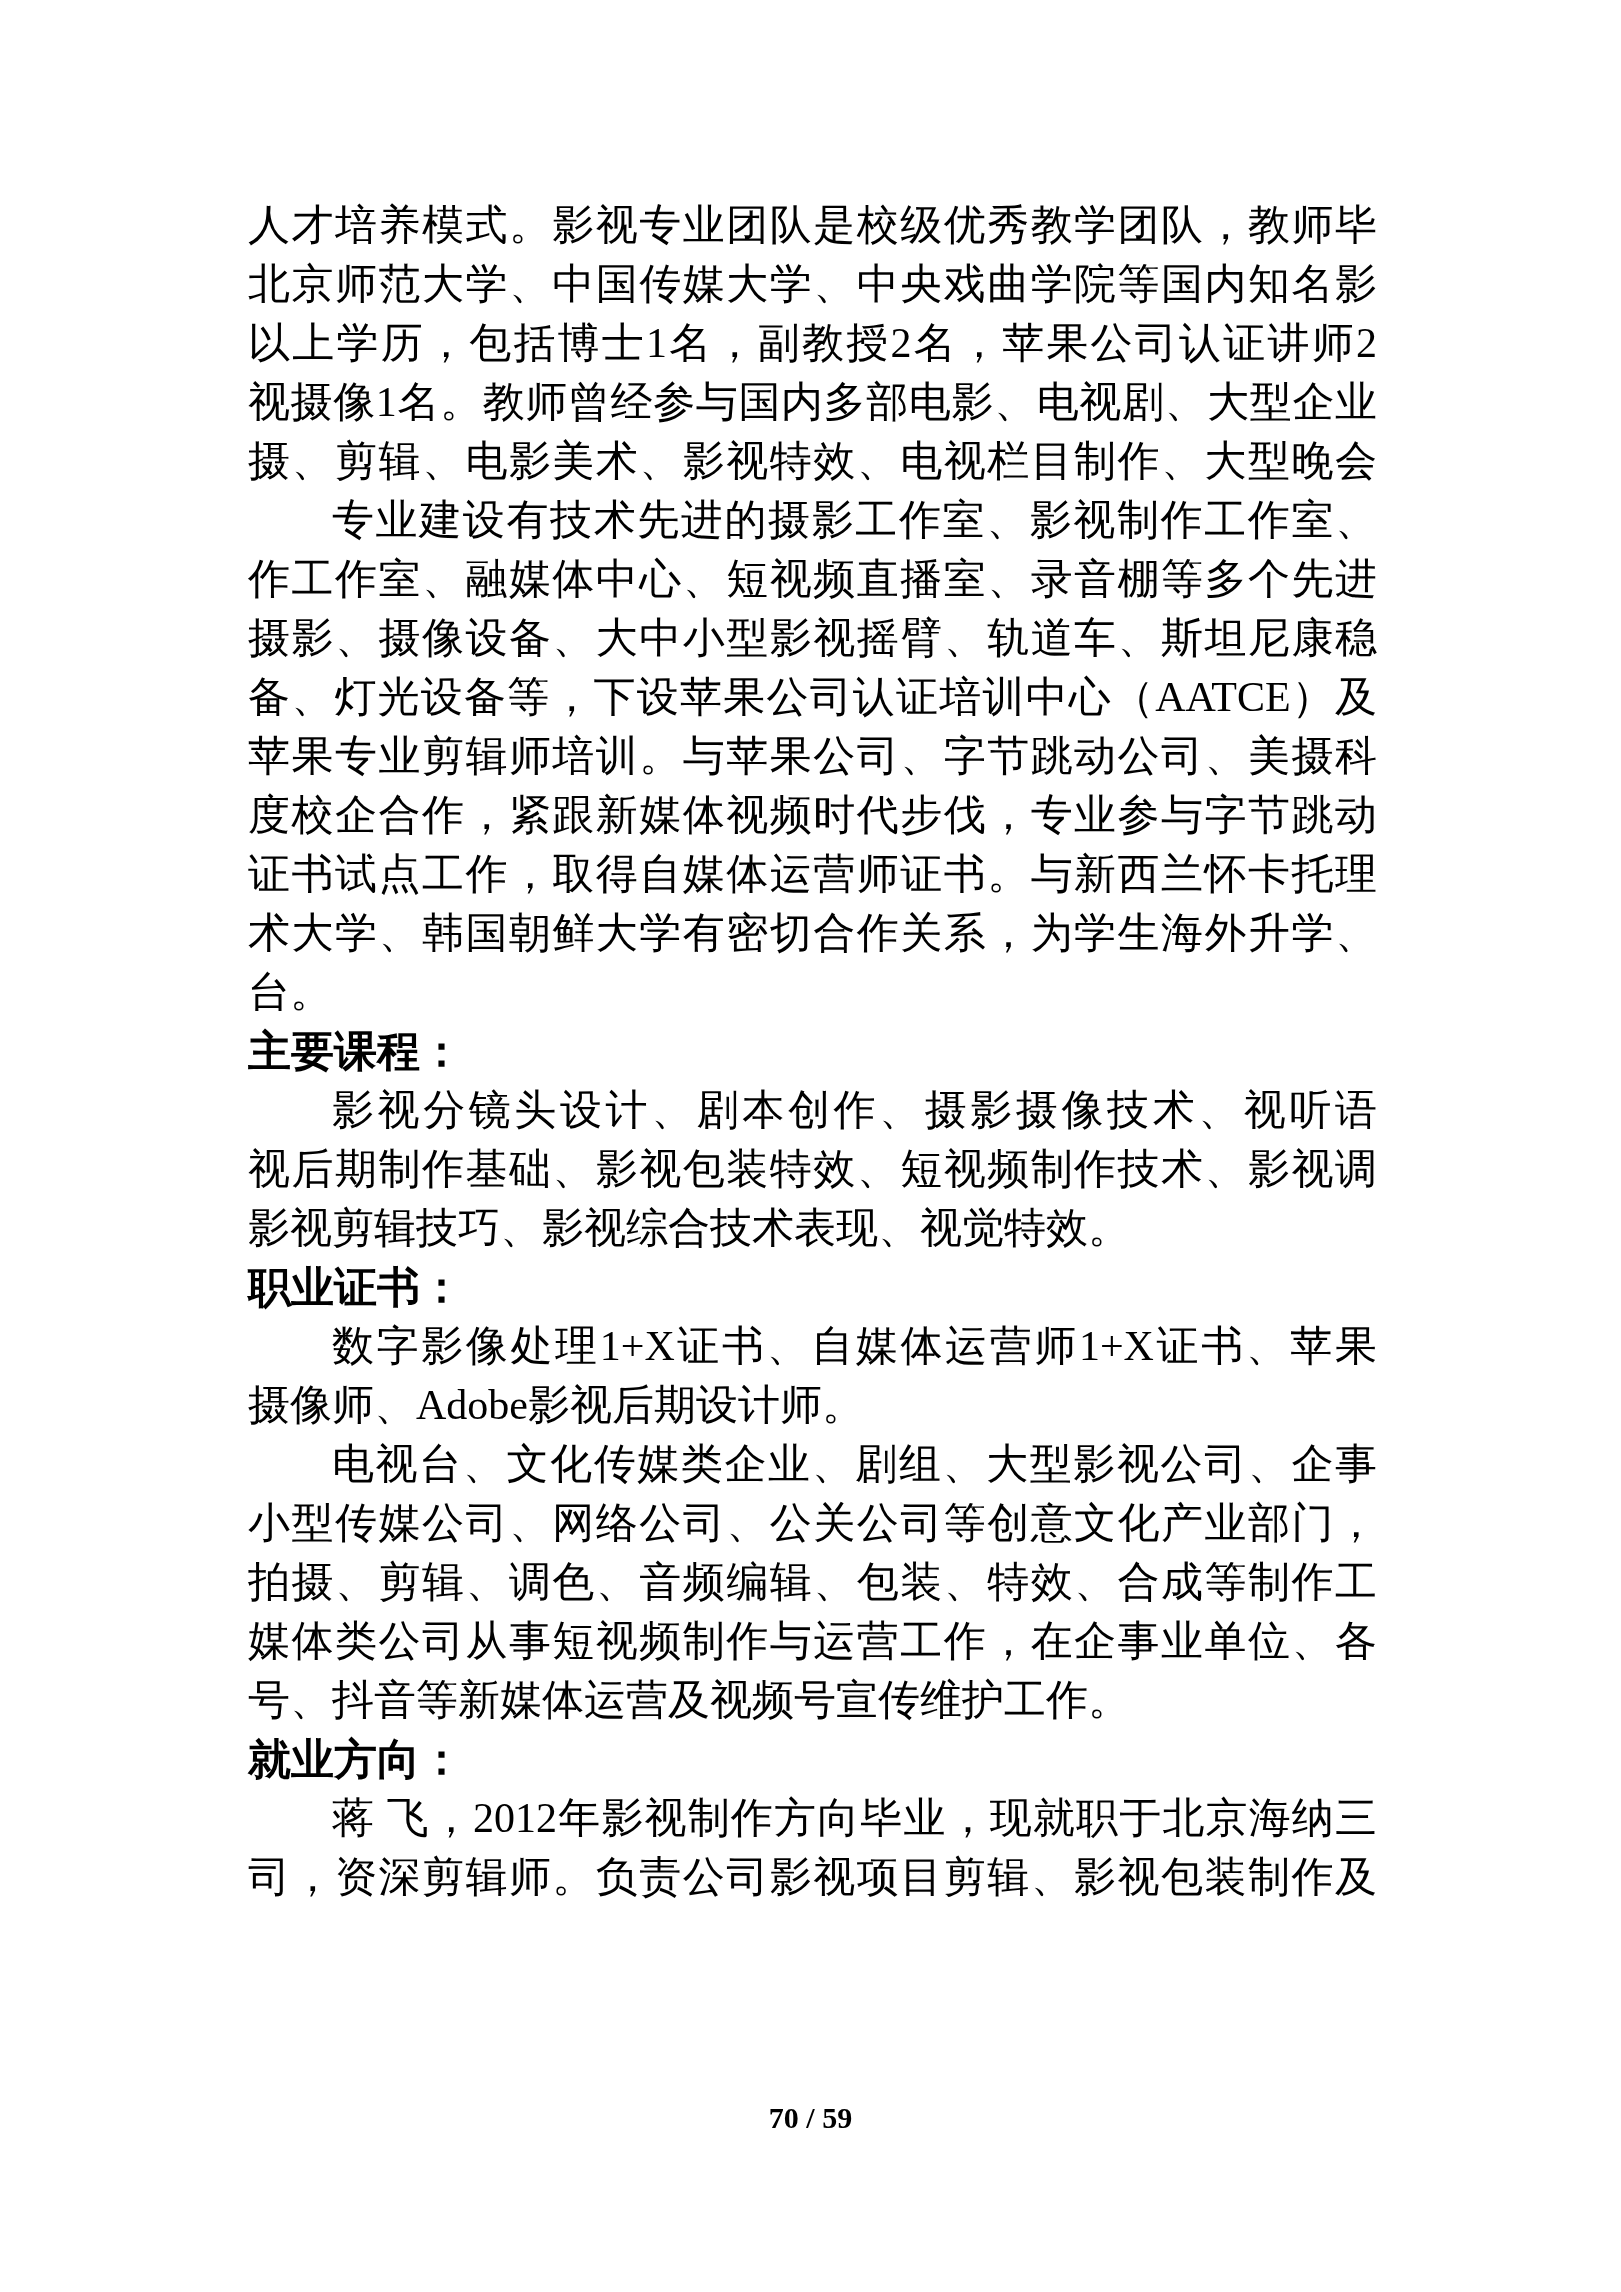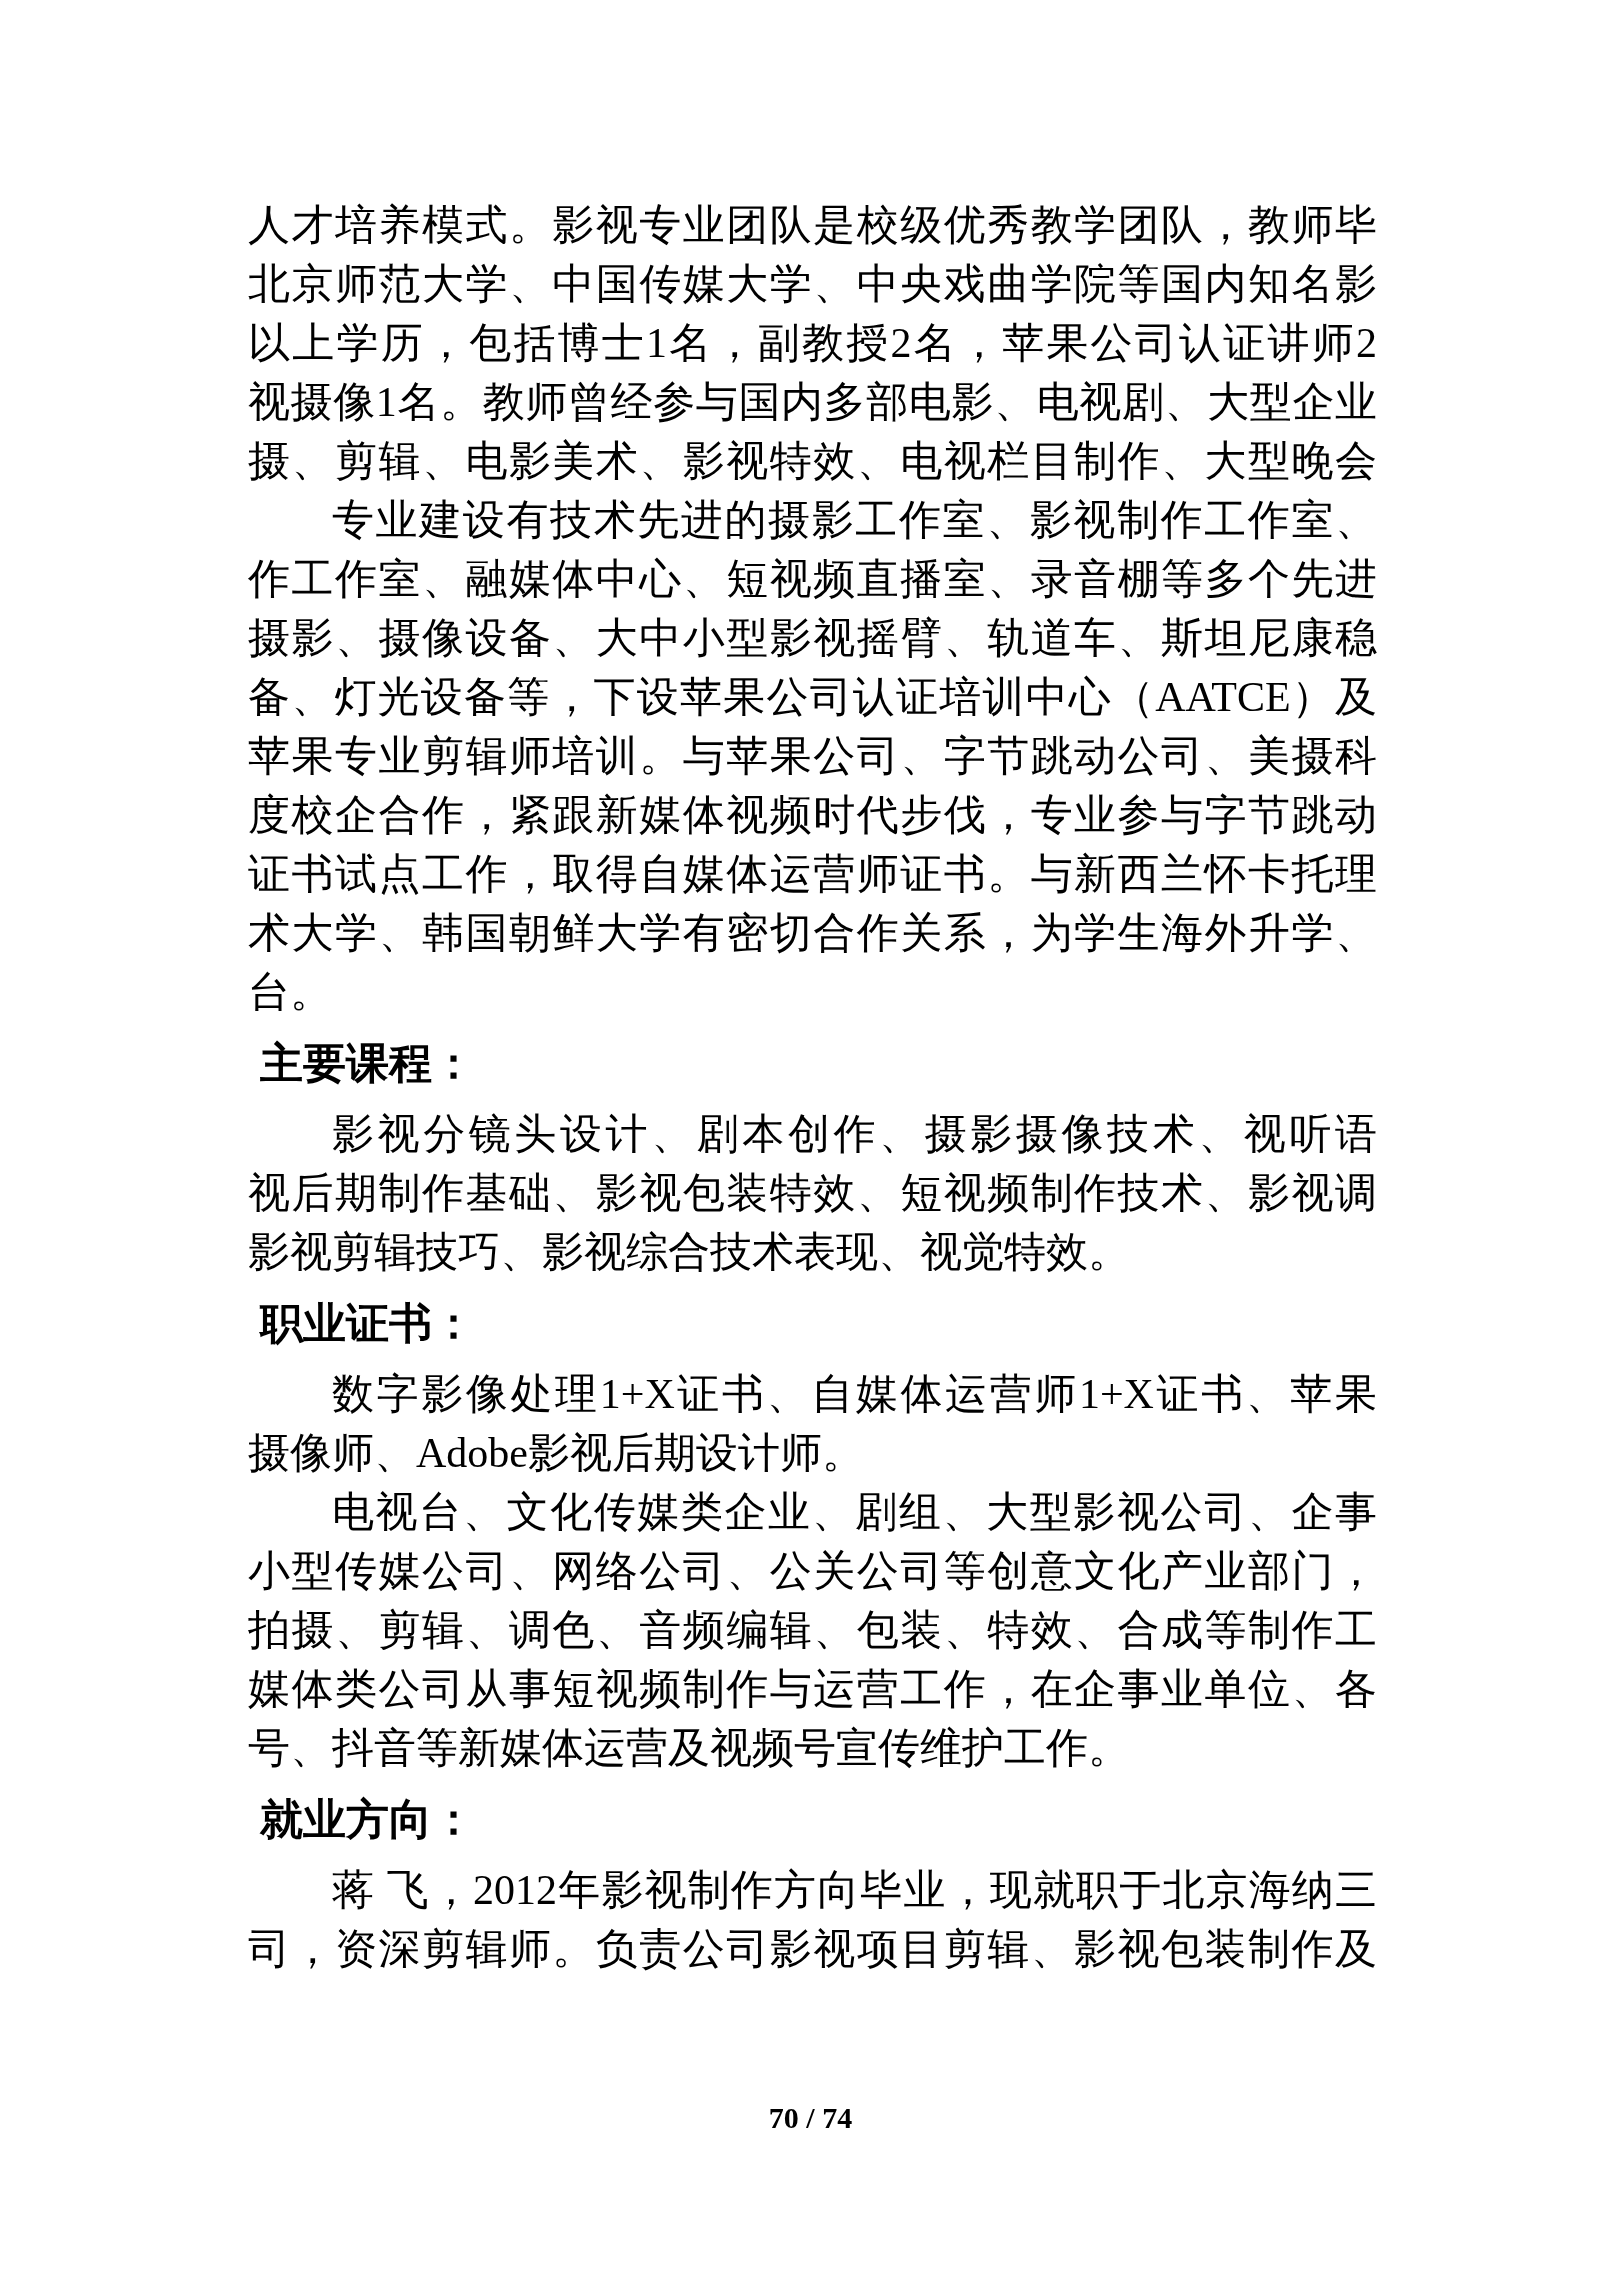--- a/index.html
+++ b/index.html
@@ -30,21 +30,21 @@
   }
   .jl { text-align-last: justify; white-space: normal; }
   .last { text-align-last: left; white-space: normal; }
   .ind { text-indent: 84px; }
   .heading {
     font-family: "Liberation Sans", "DejaVu Sans", sans-serif;
     font-weight: bold;
     font-size: 43px;
     line-height: 59px;
     height: 59px;
-    margin: 12px;
+    margin: 0;
     text-align: left;
   }
   .footer {
     position: absolute;
     top: 2098px;
     left: 0;
     right: 0;
     text-align: center;
     font-family: "Liberation Serif", "DejaVu Serif", serif;
     font-weight: bold;
@@ -101,16 +101,16 @@
     <div class="line last">号、抖音等新媒体运营及视频号宣传维护工作。</div>
   </div>
 
   <h2 class="heading">就业方向：</h2>
 
   <div class="block">
     <div class="line jl ind">蒋 飞，2012年影视制作方向毕业，现就职于北京海纳三川文化传媒有限公</div>
     <div class="line jl">司，资深剪辑师。负责公司影视项目剪辑、影视包装制作及后期合成，曾完成多</div>
   </div>
 
-  <div class="footer">70 / 74</div>
+  <div class="footer">70 / 59</div>
 
 </main>
 
 
 </body></html>

